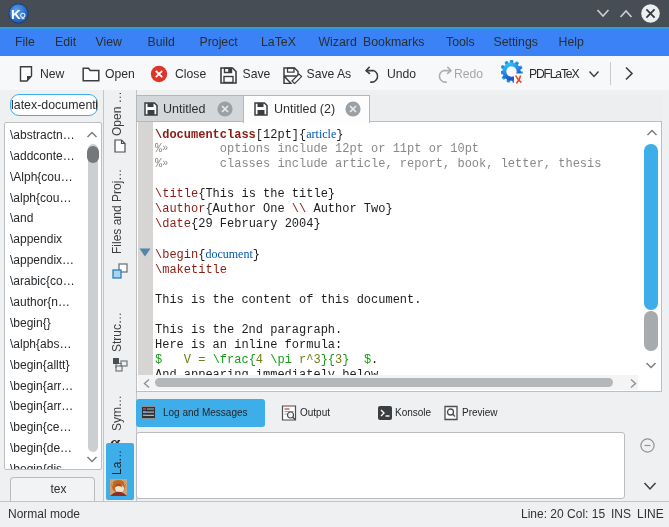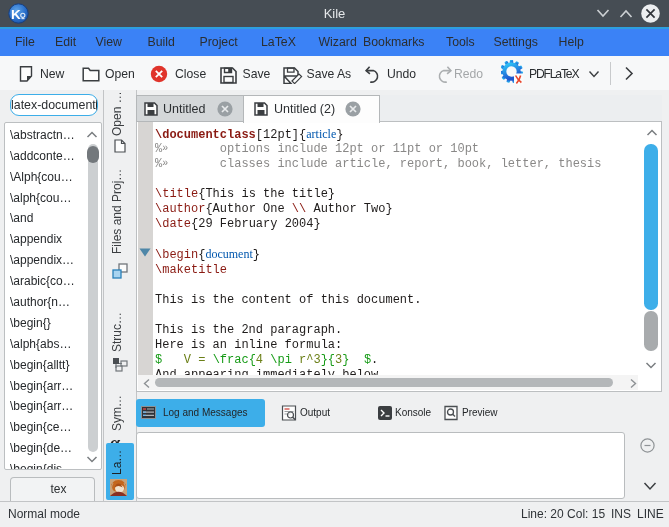--- a/index.html
+++ b/index.html
@@ -42,21 +42,20 @@
 .g2{color:#6b7f17;}
 
 #logtab{position:absolute;left:136px;top:399px;width:129px;height:28px;background:#3daee9;border-radius:3px;}
 .btl{position:absolute;top:399px;line-height:28px;font-size:10px;color:#232629;}
 #logbox{position:absolute;left:136px;top:432px;width:489px;height:67px;box-sizing:border-box;border:1px solid #b9bcbe;border-radius:3px;background:#fff;}
 </style>
 </head>
 <body>
 <div id="app">
   <div id="titlebar"></div>
-  <div id="title">Kile</div>
   <svg class="abs" style="left:8px;top:3px" width="21" height="21">
     <defs>
         <radialGradient id="kg" cx="40%" cy="35%" r="75%">
           <stop offset="0%" stop-color="#5ea4e8"></stop>
           <stop offset="60%" stop-color="#2a6fca"></stop>
           <stop offset="100%" stop-color="#1a4e9e"></stop>
         </radialGradient>
       </defs>
     <circle cx="10.5" cy="10.5" r="9.7" fill="url(#kg)" stroke="#173f80" stroke-width="1"></circle>
     <text x="3" y="15.5" font-family="Liberation Sans" font-size="13.5" font-weight="bold" fill="#ffffff">K</text>
@@ -227,21 +226,21 @@
         <path d="M1 1 h9.5 l2.5 2.5 v9.5 h-12 z" fill="#fdfdfd" stroke="#3b3e41" stroke-width="1.5"></path>
         <rect x="3.5" y="1" width="6" height="4" fill="#3b3e41"></rect>
         <rect x="3.5" y="8" width="7" height="5" fill="#3b3e41"></rect>
       </svg>
     <span class="abs" style="left:26px;line-height:26px">Untitled</span>
     <svg class="abs" style="left:80px;top:5px" width="16" height="16">
         <circle cx="8" cy="8" r="7.6" fill="#9aa0a4"></circle>
         <path d="M5 5 l6 6 M11 5 l-6 6" stroke="#e8eaec" stroke-width="1.7"></path>
       </svg>
   </div>
-  <div class="etab" style="left:243px;width:137px;background:#fdfdfd;border:1px solid #b4b7b9;border-bottom:none;height:28px;z-index:3;">
+  <div class="etab" style="left:243px;width:127px;background:#fdfdfd;border:1px solid #b4b7b9;border-bottom:none;height:28px;z-index:3;">
     <svg class="abs" style="left:10px;top:6px" width="14" height="14">
         <path d="M1 1 h9.5 l2.5 2.5 v9.5 h-12 z" fill="#fdfdfd" stroke="#3b3e41" stroke-width="1.5"></path>
         <rect x="3.5" y="1" width="6" height="4" fill="#3b3e41"></rect>
         <rect x="3.5" y="8" width="7" height="5" fill="#3b3e41"></rect>
       </svg>
     <span class="abs" style="left:30px;line-height:26px">Untitled (2)</span>
     <svg class="abs" style="left:101px;top:5px" width="16" height="16">
         <circle cx="8" cy="8" r="7.6" fill="#9aa0a4"></circle>
         <path d="M5 5 l6 6 M11 5 l-6 6" stroke="#e8eaec" stroke-width="1.7"></path>
       </svg>

